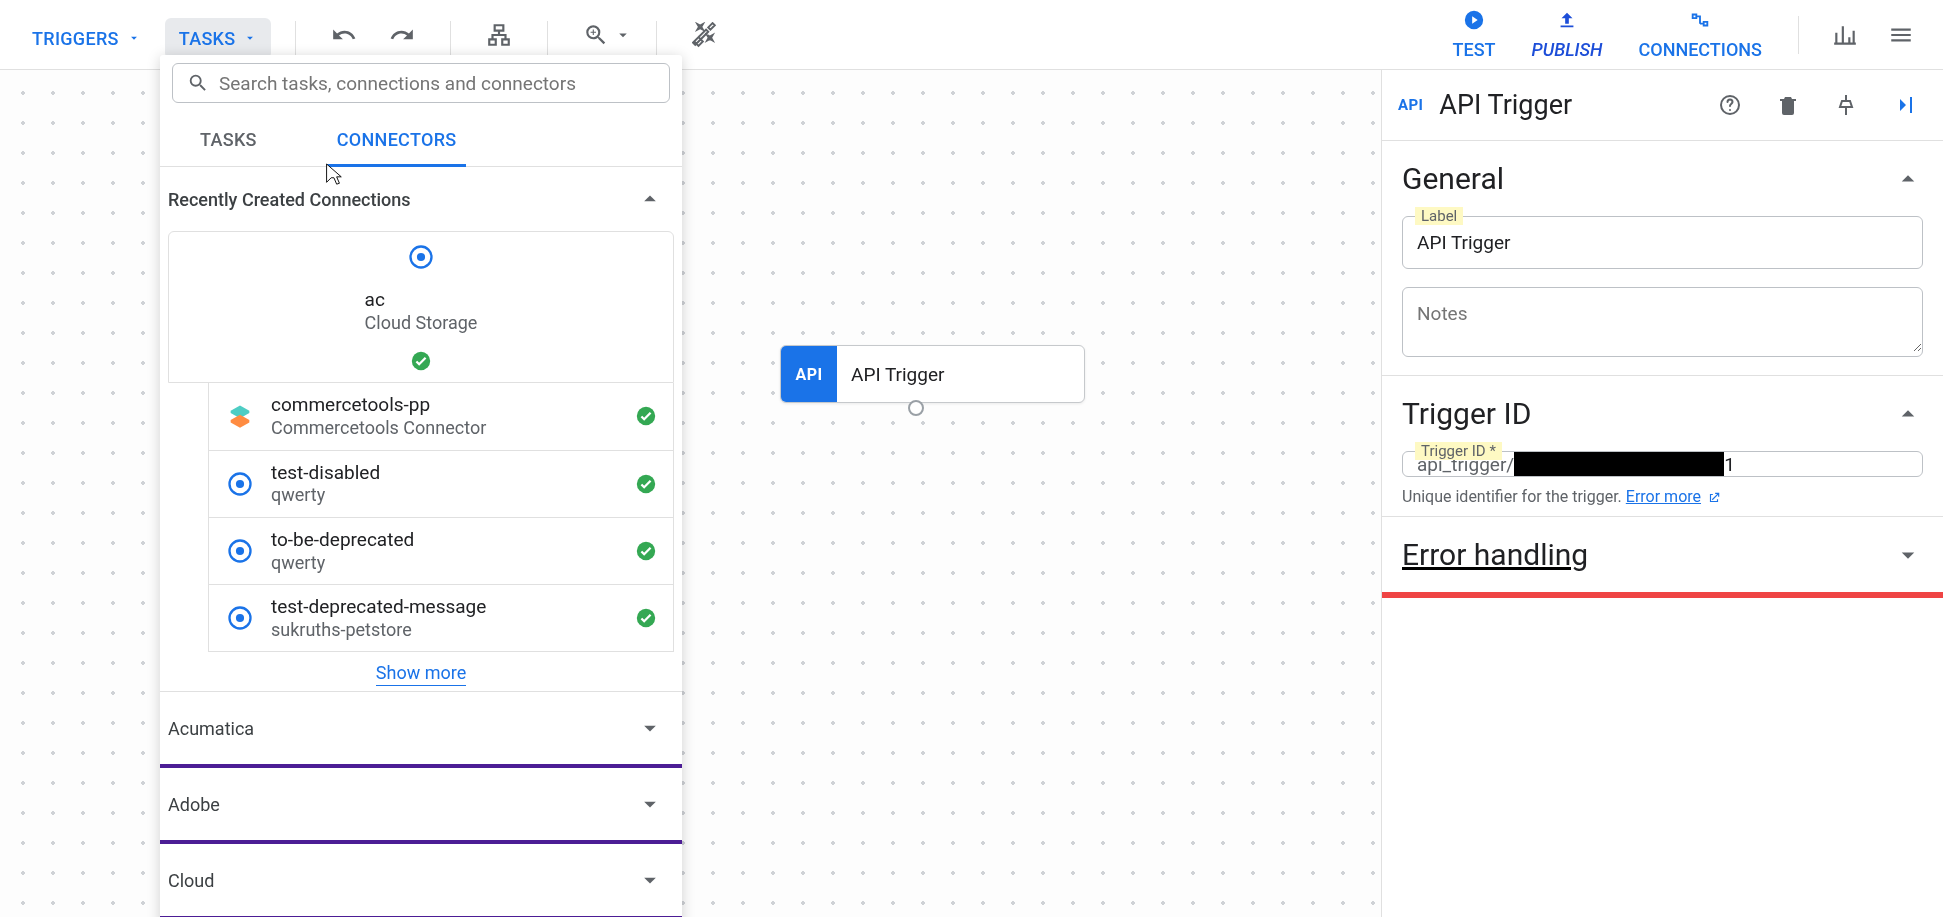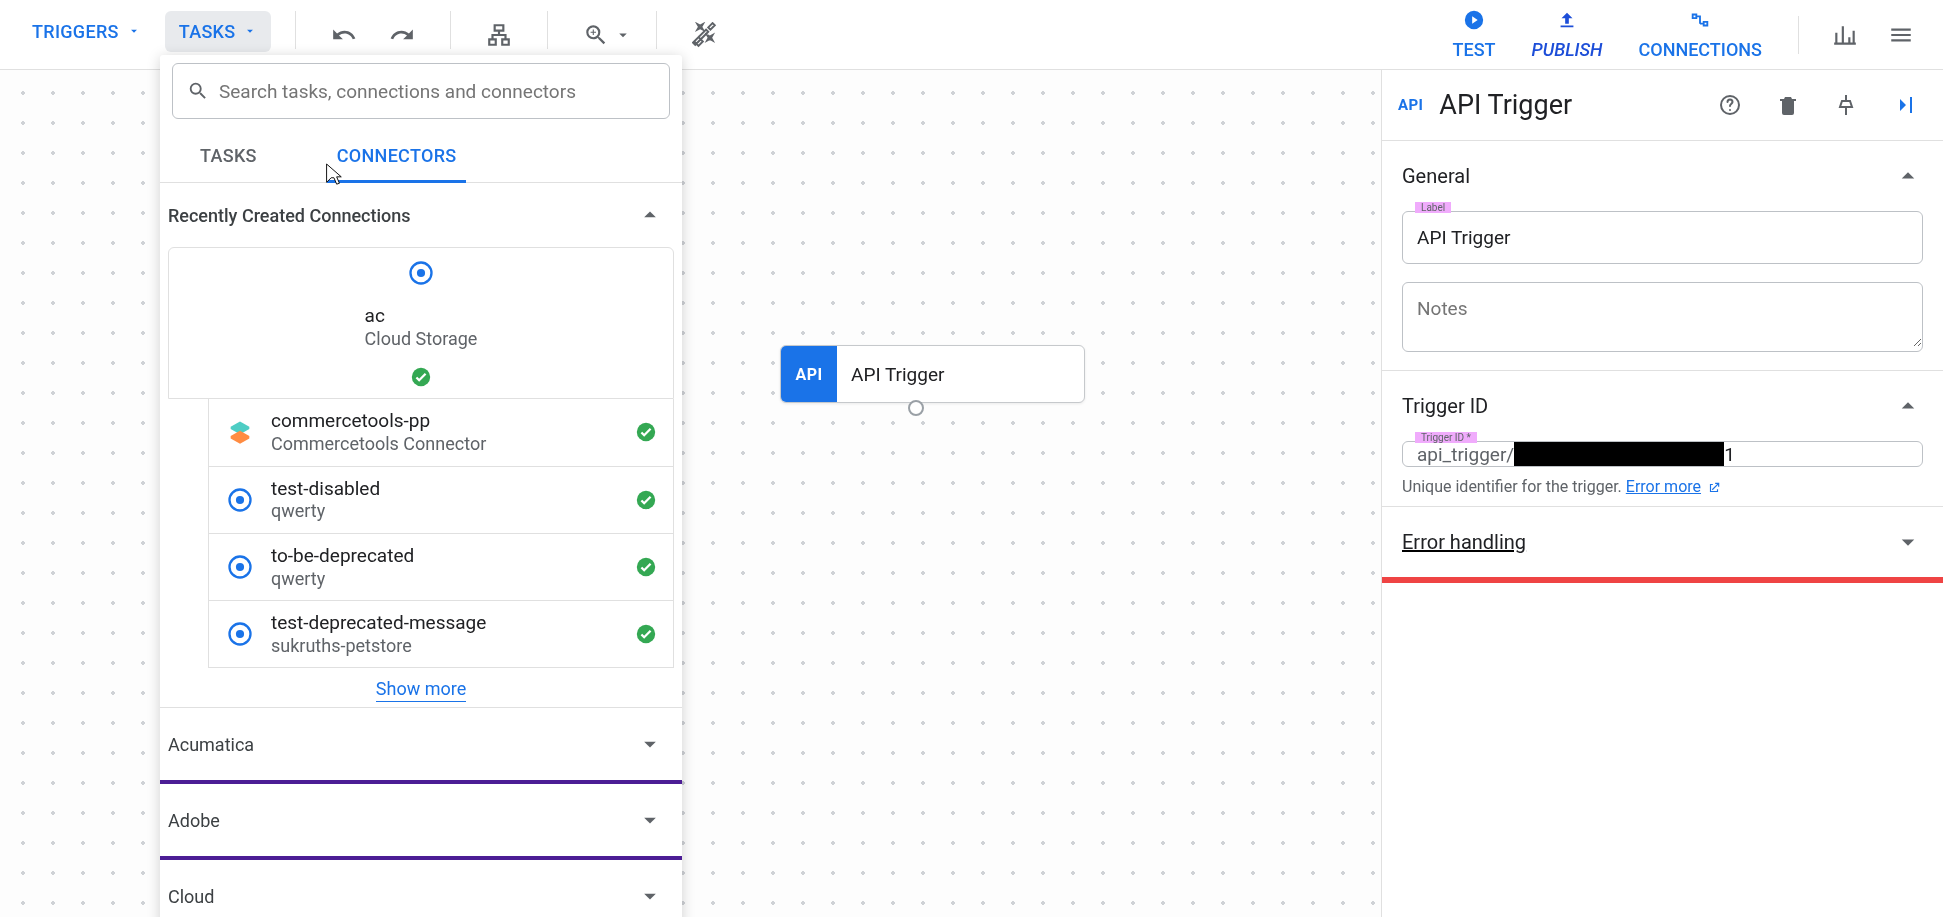--- a/index.html
+++ b/index.html
@@ -9,21 +9,21 @@
 .top-toolbar {
   height: 70px;
   border-bottom: 1px solid #e0e0e0;
   display: flex;
   align-items: center;
   padding: 0 18px 0 18px;
   position: relative;
   z-index: 5;
   background: #fff;
 }
-.toolbar-left { display: flex; align-items: flex-start; gap: 10px; }
+.toolbar-left { display: flex; align-items: flex-end; gap: 10px; }
 .dd-btn {
   display: flex; align-items: center;
   font-size: 18px;
   font-weight: 500;
   color: #1a73e8;
   padding: 10px 14px;
   border-radius: 6px;
   cursor: pointer;
   letter-spacing: 0.3px;
 }
@@ -109,21 +109,21 @@
   z-index: 40;
   padding-bottom: 0;
 }
 .search-wrap {
   margin: 8px 12px 12px 12px;
 }
 .search-field {
   display: flex; align-items: center;
   border: 1px solid #bdc1c6;
   border-radius: 6px;
-  height: 56px;
+  height: 40px;
   padding: 0 14px;
 }
 .search-field svg { width: 22px; height: 22px; fill: #5f6368; margin-right: 10px; }
 .search-input {
   border: none; outline: none;
   font-size: 19px;
   color: #5f6368;
   flex: 1;
   background: transparent;
 }
@@ -224,35 +224,35 @@
 
 .section {
   border-top: 1px solid #e0e0e0;
   padding: 0 20px;
 }
 .section-title-row {
   display: flex; align-items: center; justify-content: space-between;
   padding: 20px 0;
   cursor: pointer;
 }
-.section-title { font-size: 20px; color: #202124; font-weight: 400; }
+.section-title { font-size: 30px; color: #202124; font-weight: 400; }
 .section-title-row svg { width: 30px; height: 30px; fill: #5f6368; }
 
 .google-field {
   position: relative;
   border: 1px solid #bdc1c6;
   border-radius: 6px;
   margin-bottom: 18px;
 }
 .google-field .float-label {
   position: absolute;
   top: -10px; left: 12px;
-  background: #f0abfc;
+  background: #fef9c3;
   padding: 0 6px;
-  font-size: 10px;
+  font-size: 15px;
   color: #5f6368;
 }
 .google-field input, .google-field textarea {
   width: 100%;
   border: none; outline: none;
   padding: 14px 14px;
   font-size: 19px;
   color: #202124;
   background: transparent;
   border-radius: 6px;

